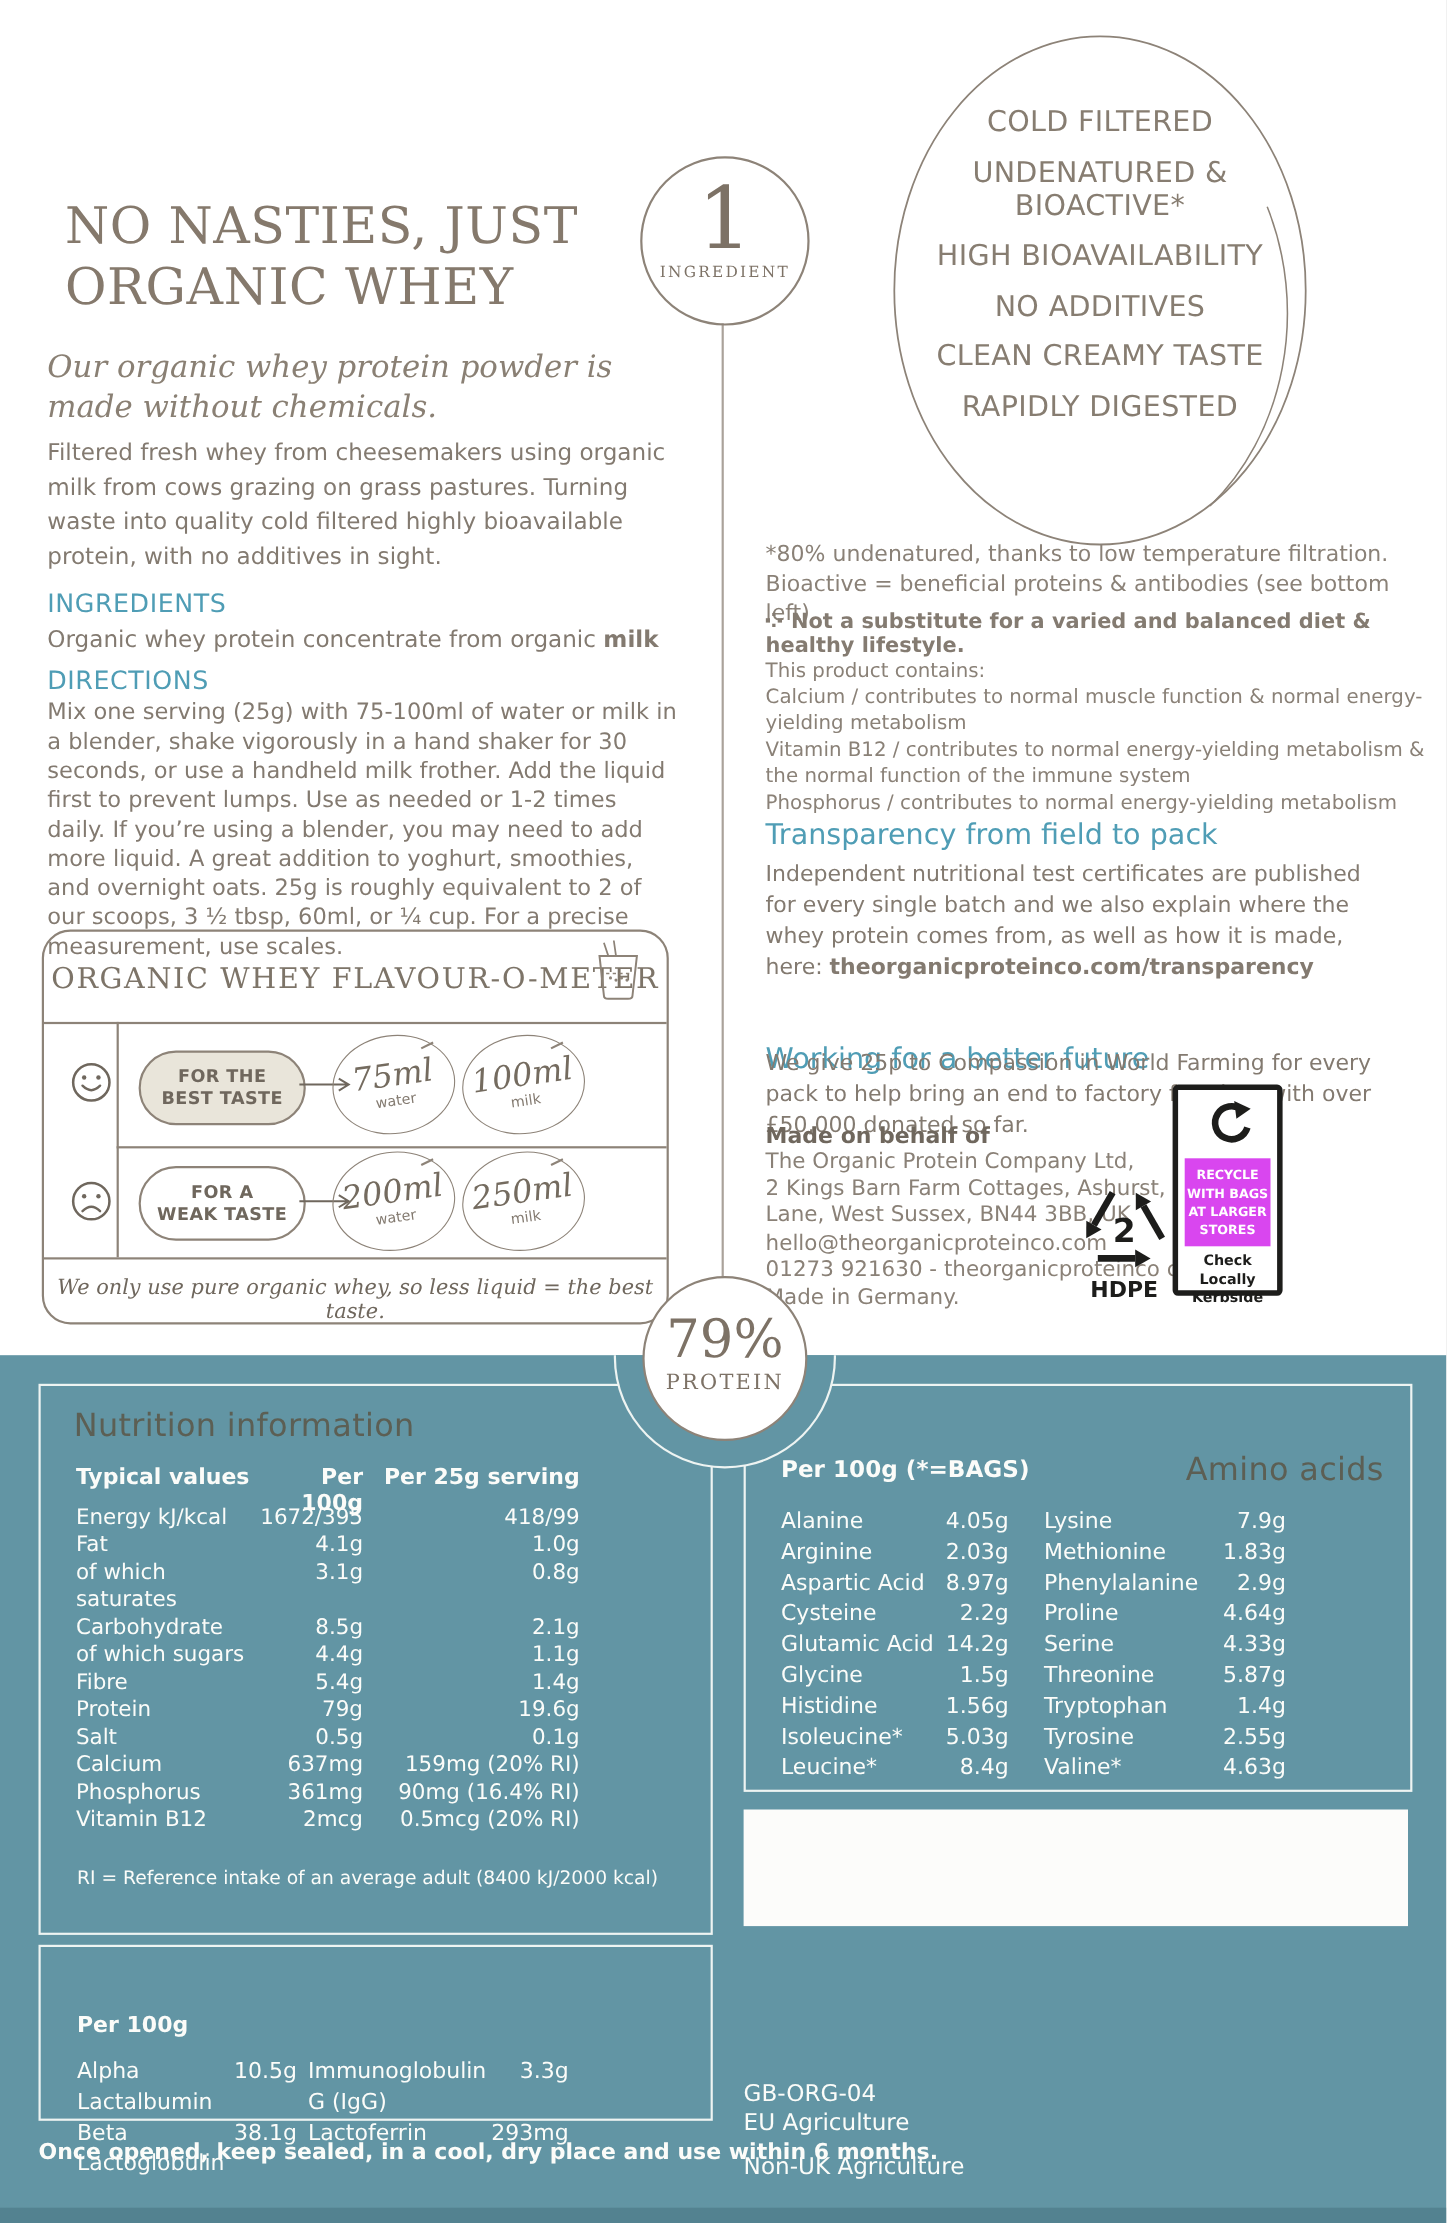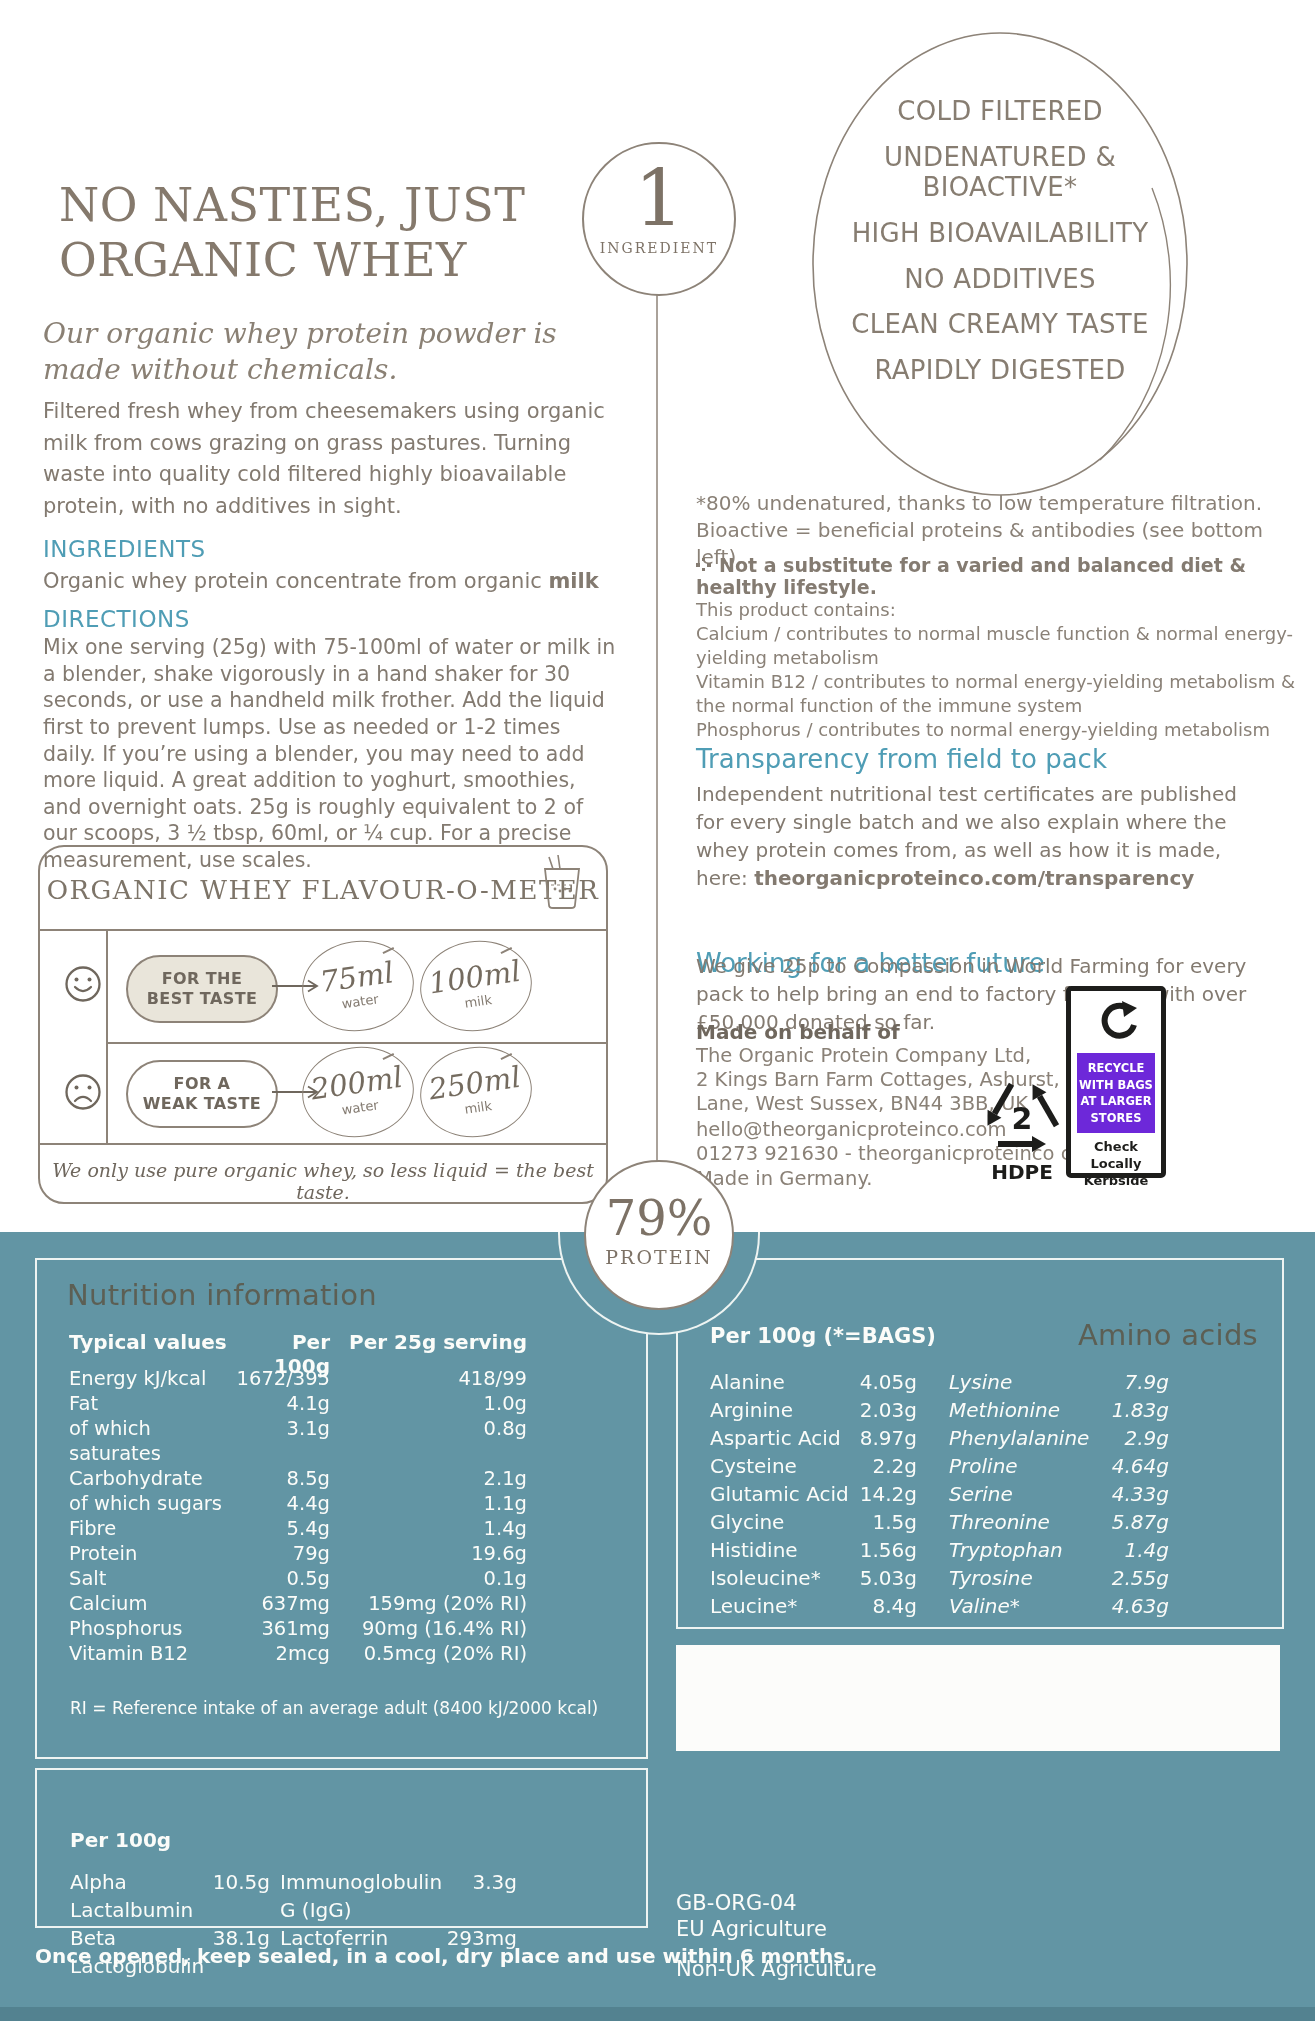--- a/index.html
+++ b/index.html
@@ -41,21 +41,21 @@
   .tbl-header{font-weight:bold;font-size:20px;color:#fbfcf9;display:flex;}
   .nrow{display:flex;font-size:19.5px;line-height:25px;color:#fbfcf9;}
   .nc1{flex:0 0 165px;text-align:left;}
   .nc2{flex:0 0 96px;text-align:right;}
   .nc3{flex:1;text-align:right;}
   .arow{display:flex;justify-content:space-between;font-size:20px;line-height:28px;color:#fbfcf9;}
   .brow{display:flex;font-size:20px;line-height:28px;color:#fbfcf9;}
   .b1{flex:0 0 140px;}.b2{flex:0 0 60px;text-align:right;}.b3{flex:1;padding-left:10px;}.b4{flex:0 0 70px;text-align:right;}
   
   #bags-box{left:1066px;top:986px;width:100px;height:192px;background:#fff;border:5px solid #1d1d1b;border-radius:5px;box-sizing:border-box;}
-  .bags-green{position:absolute;left:6px;top:62px;width:78px;height:80px;background:#6d28d9;color:#fff;
+  .bags-green{position:absolute;left:6px;top:62px;width:78px;height:80px;background:#d946ef;color:#fff;
               font-size:11.5px;font-weight:bold;text-align:center;line-height:1.45;padding-top:7px;box-sizing:border-box;}
   .bags-black{position:absolute;left:0;top:148px;width:90px;text-align:center;font-size:13px;font-weight:bold;color:#1d1d1b;line-height:1.3;}
   .cert-txt{font-size:21px;line-height:26px;color:#fbfcf9;}
   #bottom-strip{left:0;top:2007px;width:1315px;height:14px;background:#538290;}
 </style>
 </head>
 <body>
 
 <div id="page">
 
@@ -355,21 +355,21 @@
           </div>
           <div class="arow">
             <span>Isoleucine*</span>
             <span>5.03g</span>
           </div>
           <div class="arow">
             <span>Leucine*</span>
             <span>8.4g</span>
           </div>
         </div>
-      <div class="abs" style="left:271px;top:108px;width:220px;font-style:italic;">
+      <div class="abs" style="left:271px;top:108px;width:220px;">
 
       <div class="arow">
             <span>Lysine</span>
             <span>7.9g</span>
           </div>
           <div class="arow">
             <span>Methionine</span>
             <span>1.83g</span>
           </div>
           <div class="arow">

